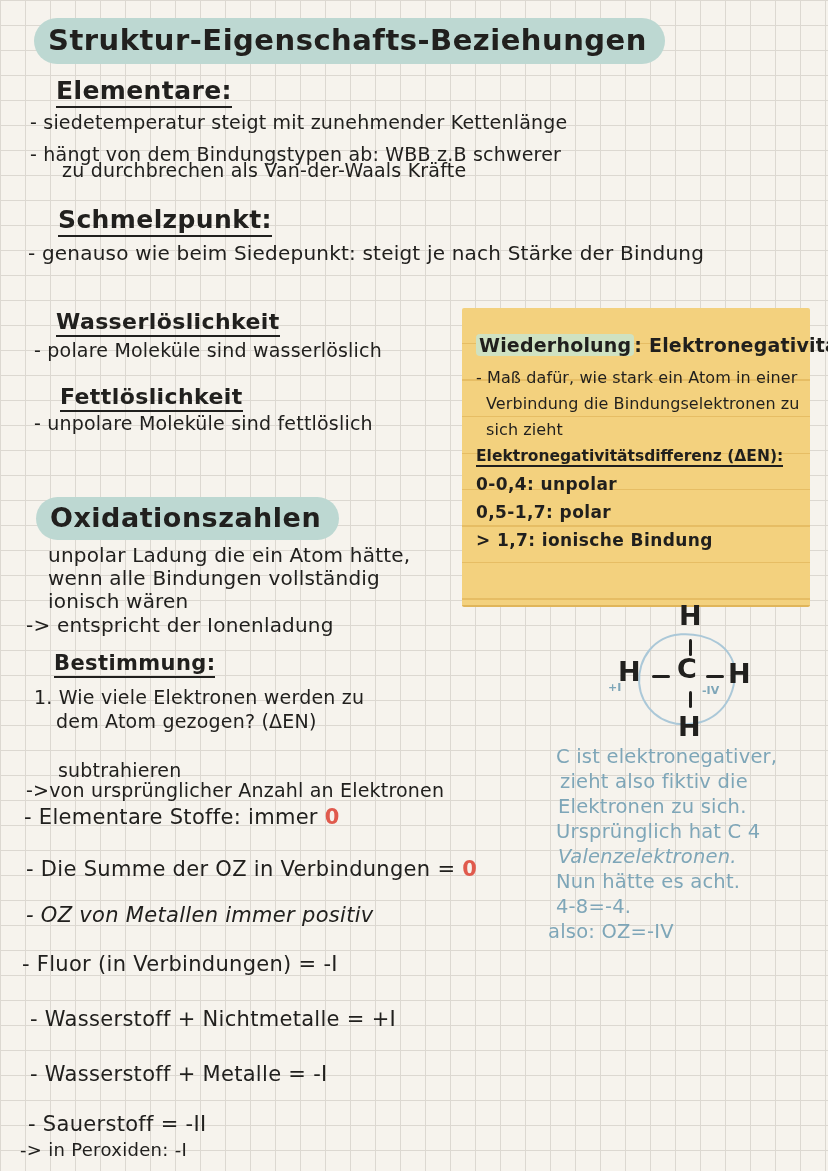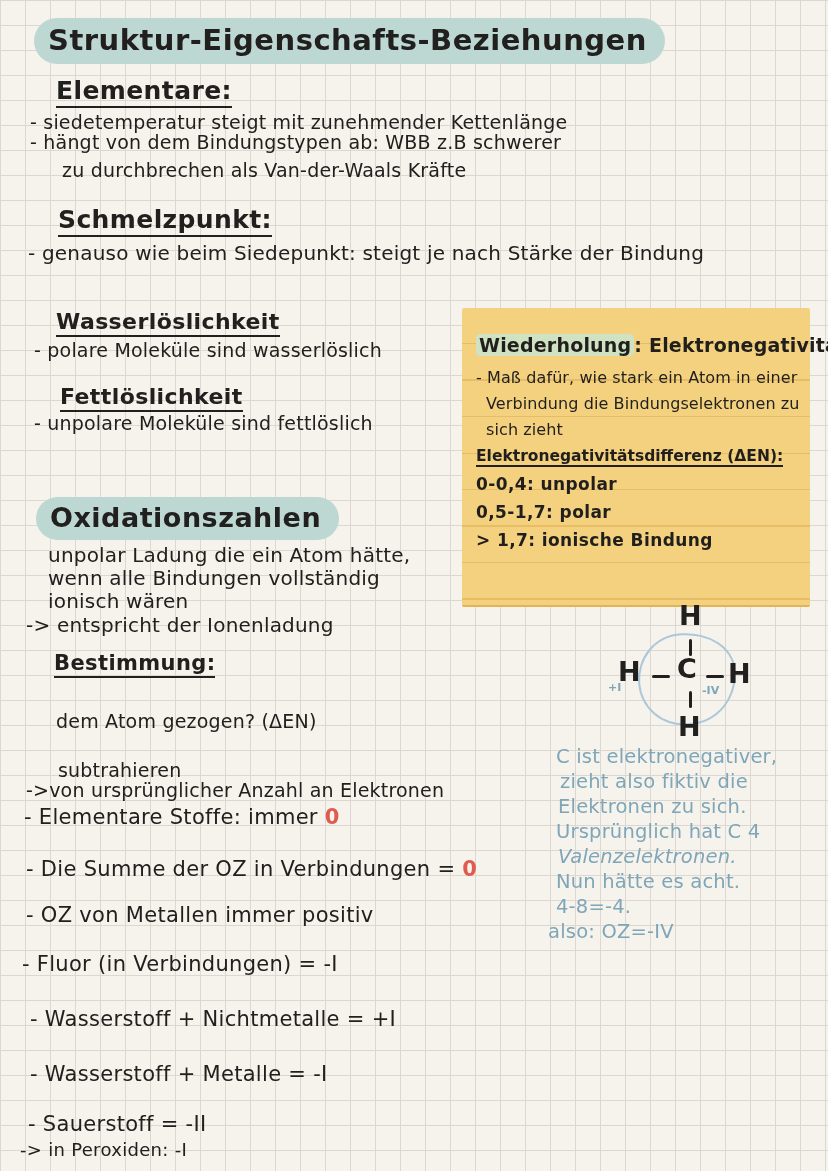--- a/index.html
+++ b/index.html
@@ -63,21 +63,21 @@
 <div id="page">
 
   <div class="abs" style="left:34px;top:18px;">
     <span class="hl-pill h-title">Struktur-Eigenschafts-Beziehungen</span>
   </div>
 
   <div class="abs" style="left:56px;top:76px;font-size:25px;">
     <span class="h2">Elementare:</span>
   </div>
   <div class="abs body-line" style="left:30px;top:111px;">- siedetemperatur steigt mit zunehmender Kettenlänge</div>
-  <div class="abs body-line" style="left:30px;top:131px;">- hängt von dem Bindungstypen ab: WBB z.B schwerer</div>
+  <div class="abs body-line" style="left:30px;top:143px;">- hängt von dem Bindungstypen ab: WBB z.B schwerer</div>
   <div class="abs body-line" style="left:62px;top:159px;">zu durchbrechen als Van-der-Waals Kräfte</div>
 
   <div class="abs" style="left:58px;top:205px;font-size:25px;">
     <span class="h2">Schmelzpunkt:</span>
   </div>
   <div class="abs body-line" style="left:28px;top:241px;font-size:20px;">- genauso wie beim Siedepunkt: steigt je nach Stärke der Bindung</div>
 
   <div class="abs" style="left:56px;top:309px;font-size:22px;">
     <span class="h2">Wasserlöslichkeit</span>
   </div>
@@ -107,31 +107,32 @@
     <span class="hl-pill" style="font-size:27px;">Oxidationszahlen</span>
   </div>
   <div class="abs body-line" style="left:48px;top:543px;font-size:20px;">unpolar Ladung die ein Atom hätte,</div>
   <div class="abs body-line" style="left:48px;top:566px;font-size:20px;">wenn alle Bindungen vollständig</div>
   <div class="abs body-line" style="left:48px;top:589px;font-size:20px;">ionisch wären</div>
   <div class="abs body-line" style="left:26px;top:613px;font-size:20px;">-&gt; entspricht der Ionenladung</div>
 
   <div class="abs" style="left:54px;top:651px;font-size:21px;">
     <span class="h2">Bestimmung:</span>
   </div>
+  <div class="abs body-line" style="left:34px;top:686px;">1. Wie viele Elektronen werden zu</div>
   <div class="abs body-line" style="left:56px;top:710px;">dem Atom gezogen? (ΔEN)</div>
   <div class="abs body-line" style="left:26px;top:735px;margin-top:44px;">-&gt;von ursprünglicher Anzahl an Elektronen</div>
   <div class="abs body-line" style="left:58px;top:759px;">subtrahieren</div>
 
   <div class="abs rule-line" style="left:24px;top:805px;">
     <span>- Elementare Stoffe: immer </span><span class="red">0</span>
   </div>
   <div class="abs rule-line" style="left:26px;top:857px;">
     <span>- Die Summe der OZ in Verbindungen = </span><span class="red">0</span>
   </div>
-  <div class="abs rule-line" style="left:26px;top:903px;">
+  <div class="abs rule-line" style="left:26px;top:903px;font-style:italic;">
     <span>- OZ von Metallen immer positiv</span>
   </div>
   <div class="abs rule-line" style="left:22px;top:952px;">
     <span>- Fluor (in Verbindungen) = -I</span>
   </div>
   <div class="abs rule-line" style="left:30px;top:1007px;text-align:center;">
     <span>- Wasserstoff + Nichtmetalle = +I</span>
   </div>
   <div class="abs rule-line" style="left:30px;top:1062px;">
     <span>- Wasserstoff + Metalle = -I</span>

